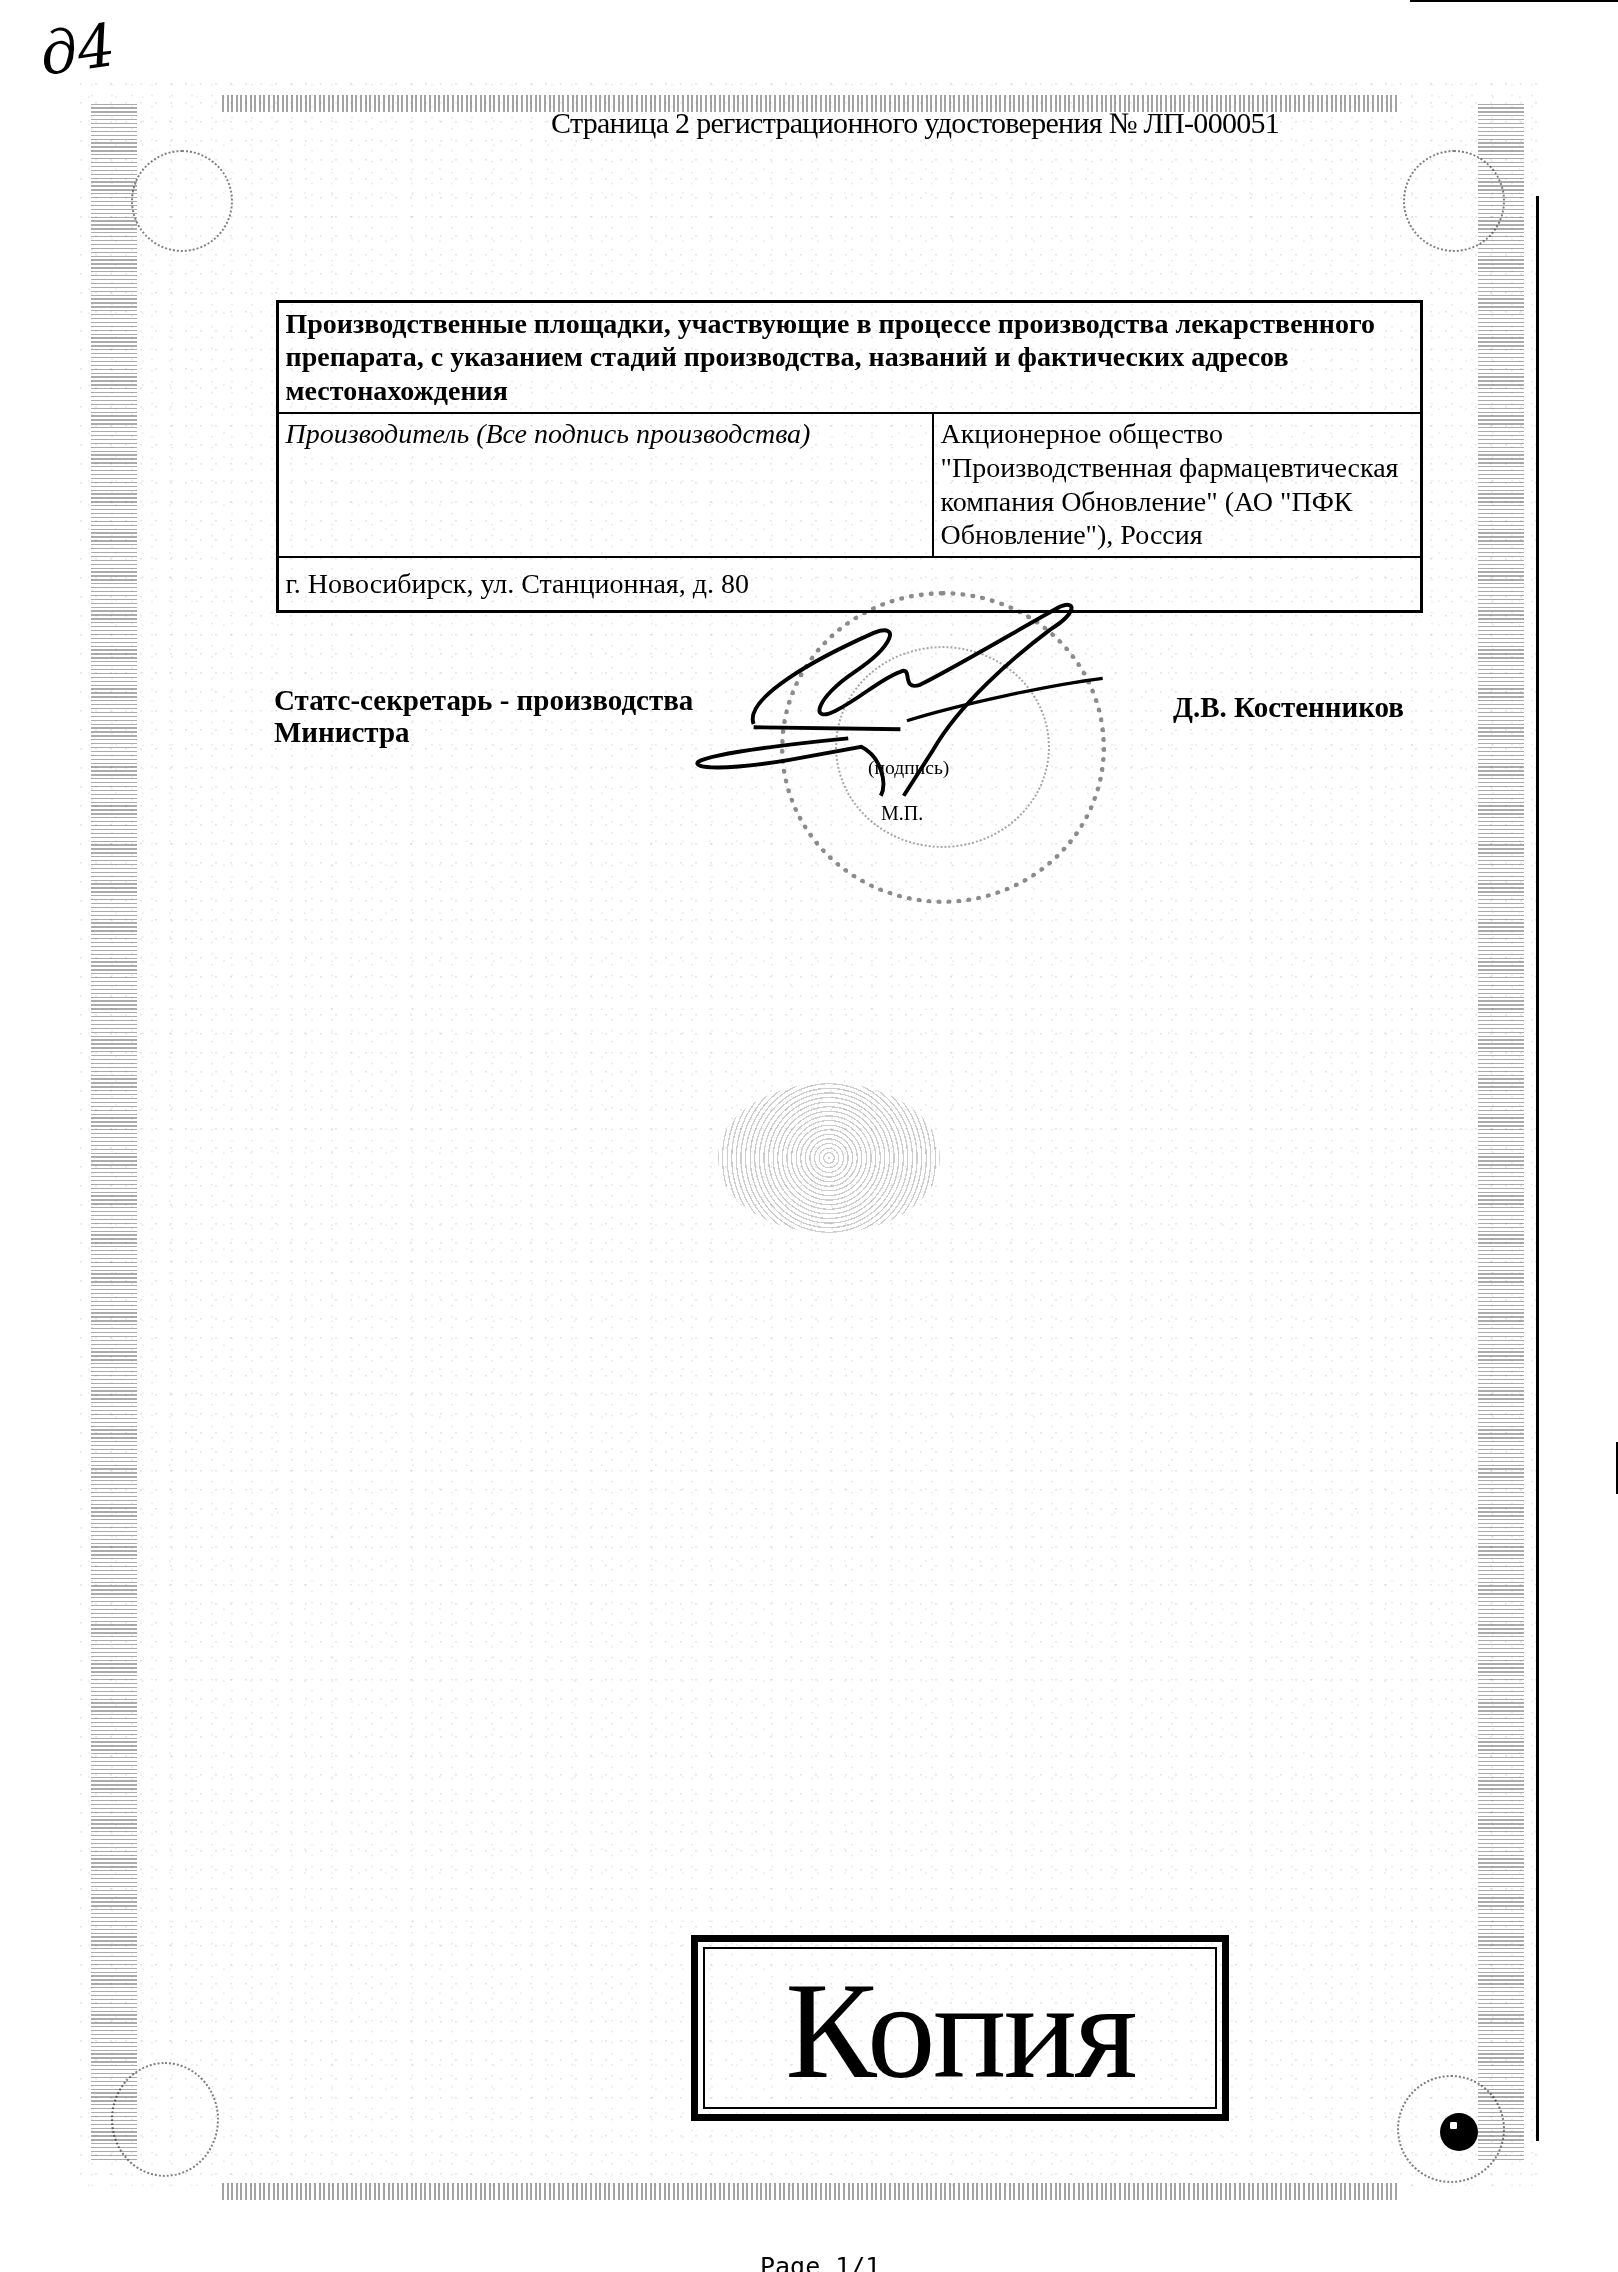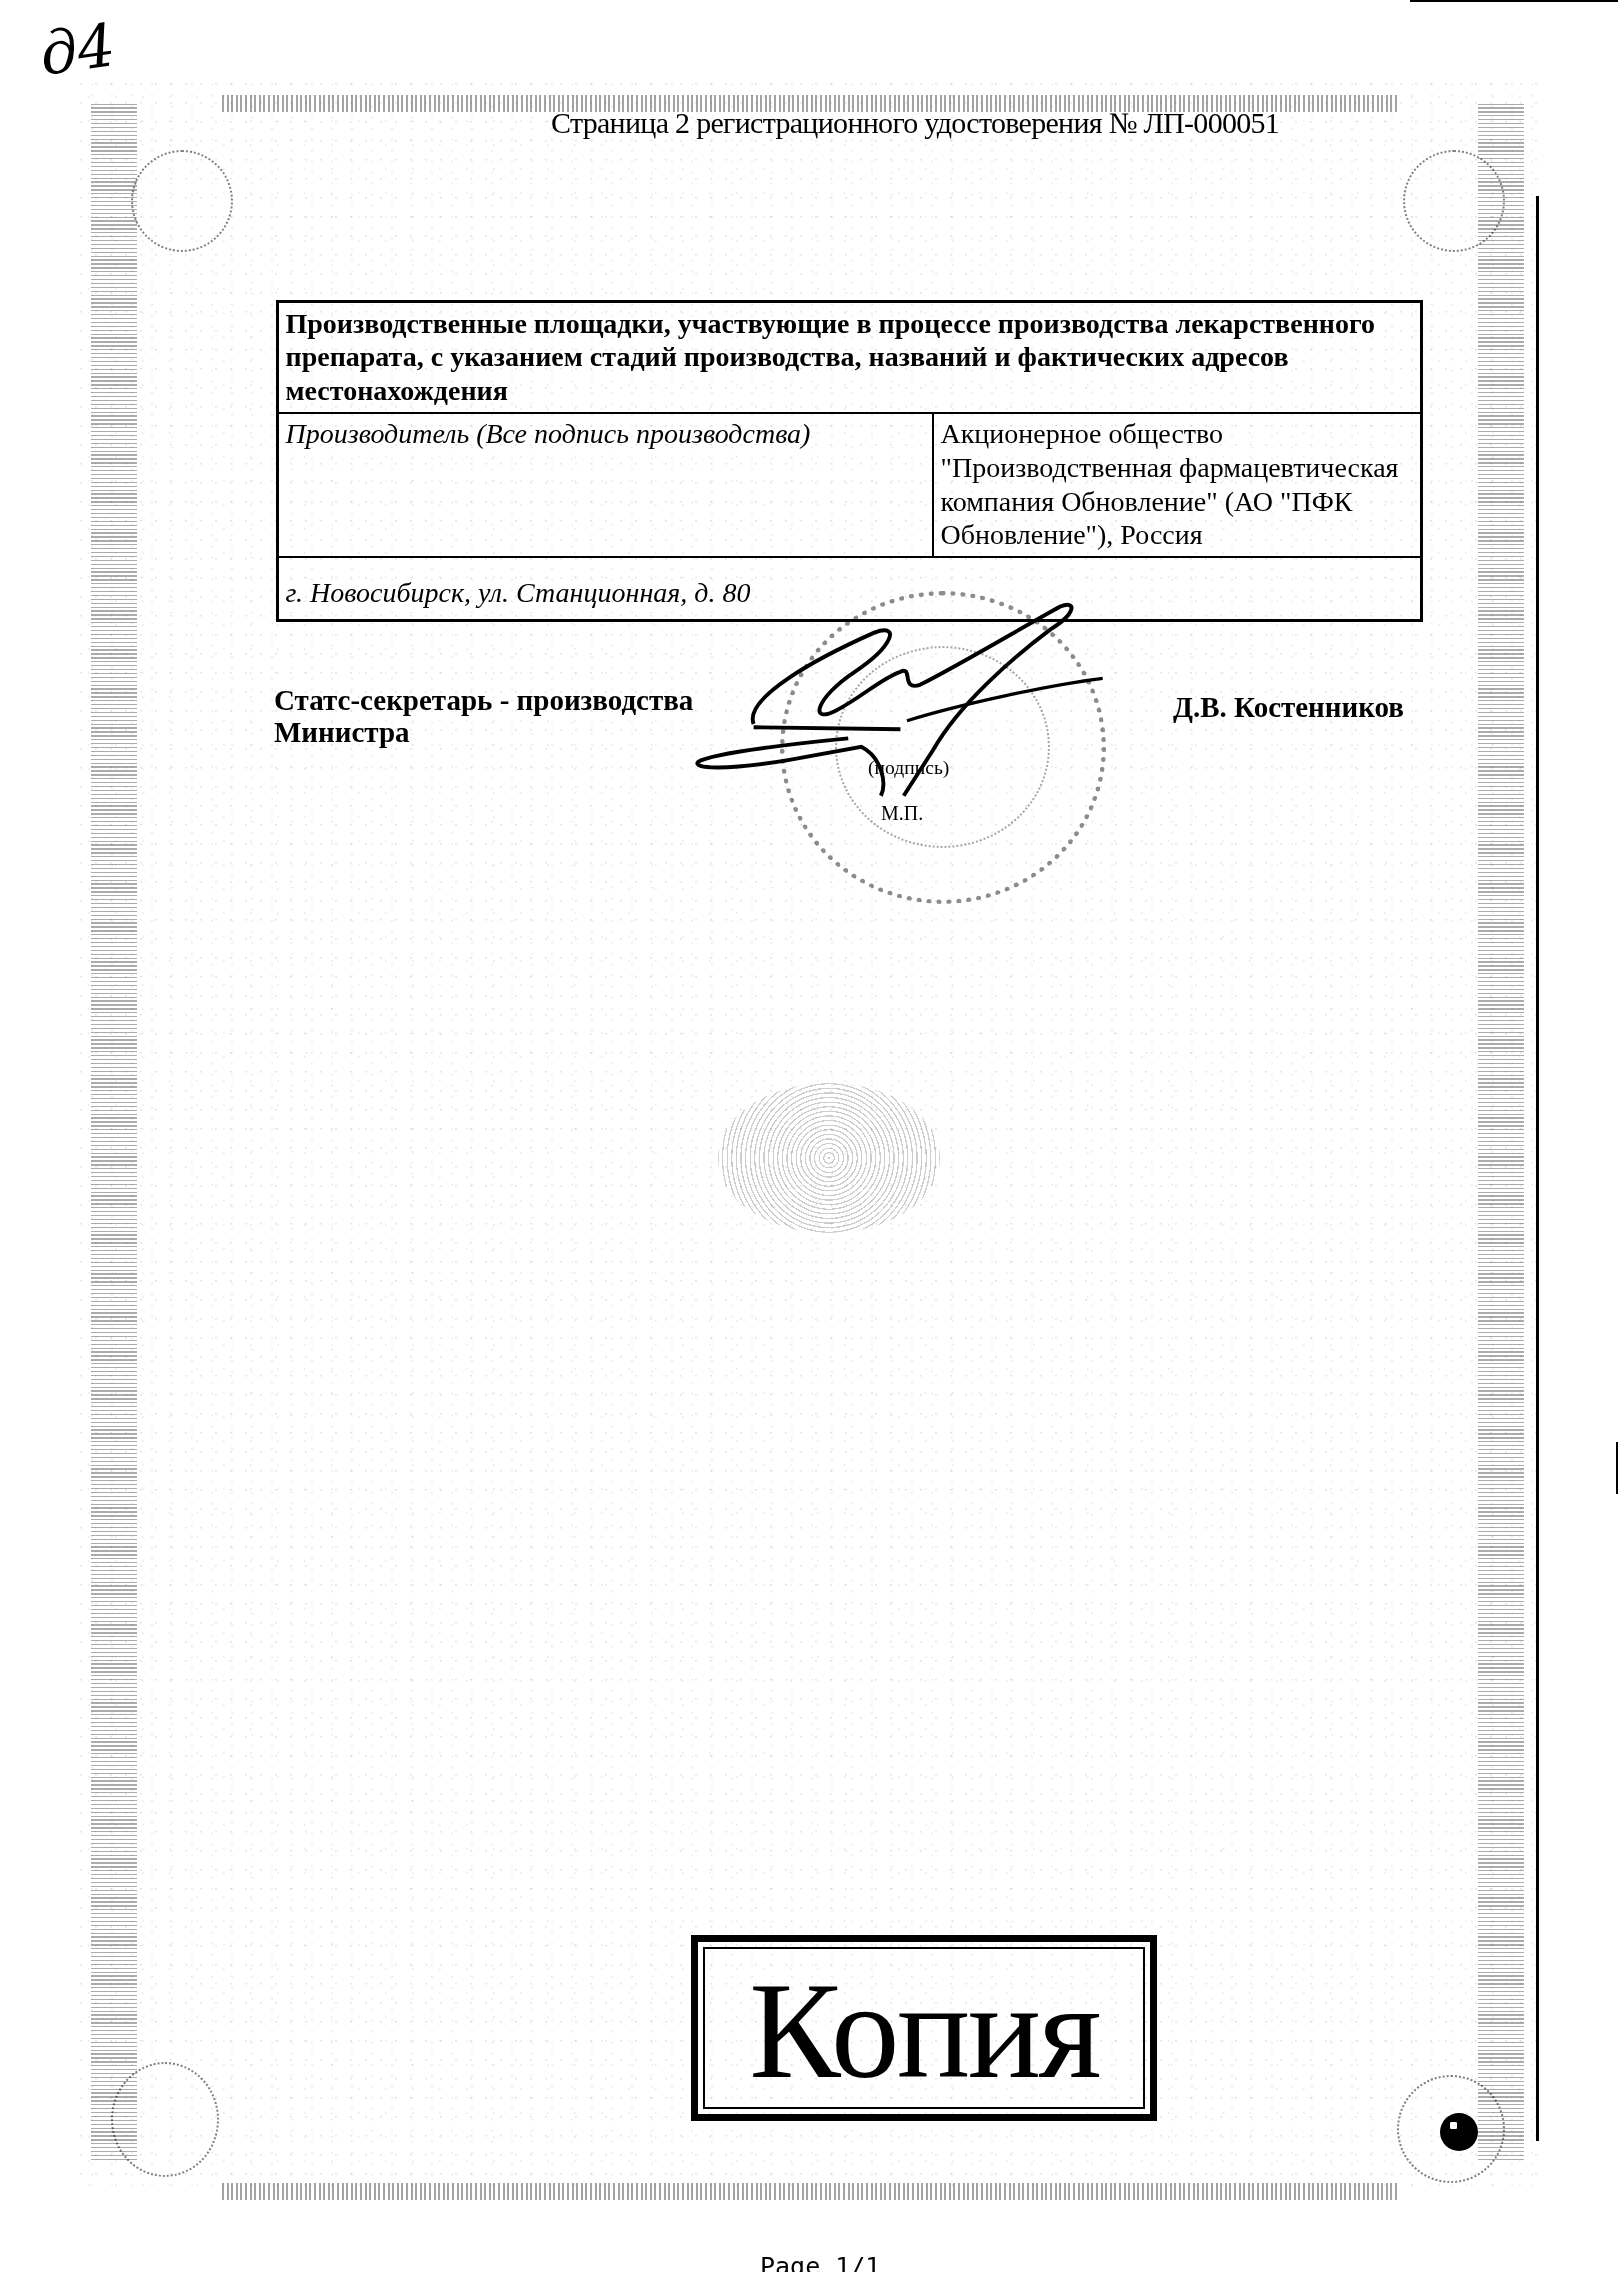--- a/index.html
+++ b/index.html
@@ -90,21 +90,21 @@
   .cert-table td {
     border: 2.6px solid #000;
     vertical-align: top;
     padding: 3.9px 6.5px;
     font-size: 28px;
     line-height: 1.2;
   }
   .cert-table .hdr { font-weight: bold; height: 91px; }
   .cert-table .role { font-style: italic; width: 640px; height: 124px; }
   .cert-table .org { height: 124px; }
-  .cert-table .addr { height: 39px; padding-top: 18px; font-style: italic; }
+  .cert-table .addr { height: 39px; padding-top: 9px; }
 
   .signer-title {
     position: absolute;
     left: 274px; top: 684px;
     font-size: 29px;
     font-weight: bold;
     line-height: 1.12;
   }
   .signer-name {
     position: absolute;
@@ -153,21 +153,21 @@
     left: 718px; top: 1083px;
     width: 222px; height: 150px;
     border-radius: 50%;
     background-image: repeating-radial-gradient(circle, rgba(0,0,0,0.35) 0 1.3px, transparent 1.3px 4.6px);
     opacity: 0.55;
   }
 
   .copy-stamp {
     position: absolute;
     left: 691px; top: 1935px;
-    width: 466px; height: 186px;
+    width: 538px; height: 186px;
     border: 7.8px solid #000;
     box-sizing: border-box;
     display: flex;
     align-items: center;
     justify-content: center;
   }
   .copy-stamp-inner {
     position: absolute;
     left: 4.6px; top: 4.6px; right: 4.6px; bottom: 4.6px;
     border: 2px solid #000;

